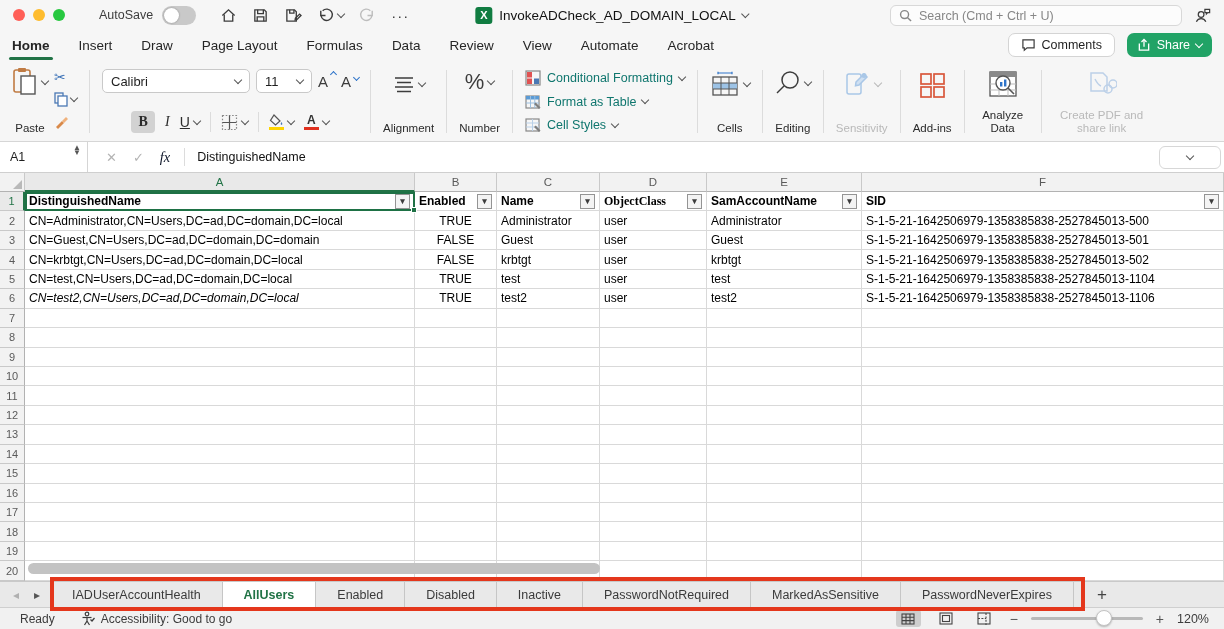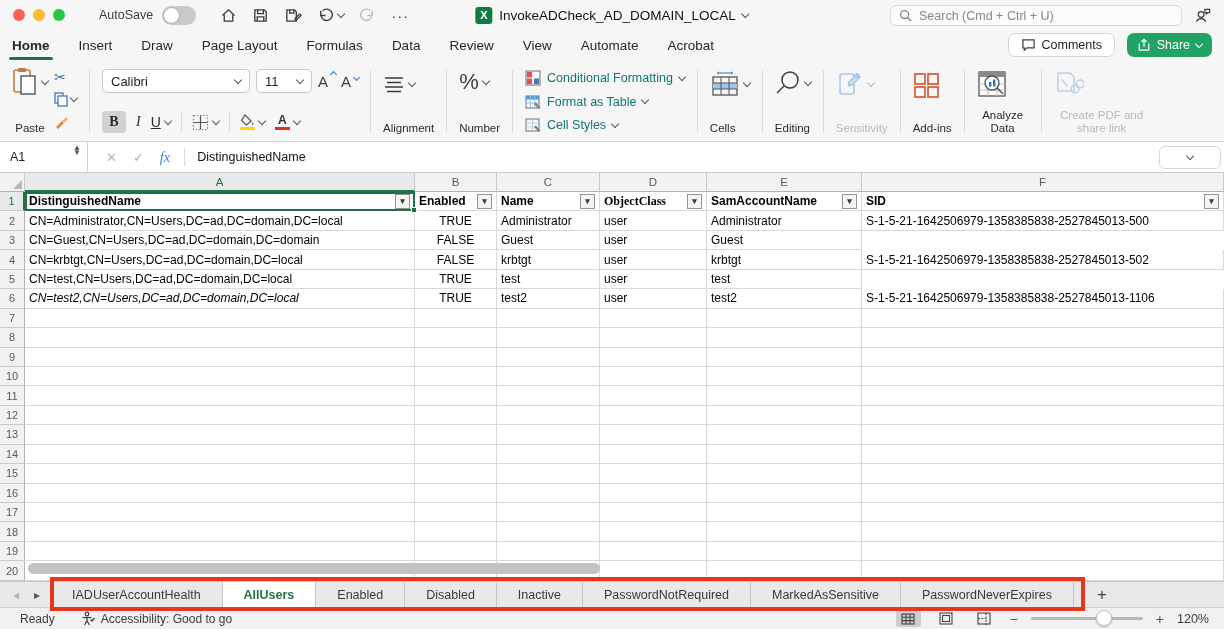--- a/index.html
+++ b/index.html
@@ -36,21 +36,21 @@
   .ribbontabs { height:30px; display:flex; align-items:center; padding-left:12px; position:relative; }
   .rtab { font-size:13.5px; color:#262626; margin-right:29px; height:30px; display:flex; align-items:center; position:relative; cursor:default; }
   .rtab.active { font-weight:bold; }
   .rtab.active::after { content:""; position:absolute; left:-3px; right:-3px; bottom:0; height:3px; background:#217346; border-radius:2px; }
   .comments-btn { position:absolute; right:109px; top:3px; height:24px; padding:0 12px; background:#fff; border:1px solid #d4d4d4; border-radius:7px; display:flex; align-items:center; gap:6px; font-size:12.5px; color:#1f1f1f; }
   .share-btn { position:absolute; right:12px; top:3px; height:24px; padding:0 10px; background:#21a366; border-radius:7px; display:flex; align-items:center; gap:6px; font-size:12.5px; color:#fff; }
 
   
   .ribbon { height:82px; border-bottom:1px solid #d6d6d6; display:flex; align-items:stretch; padding:5px 0 3px 6px; position:relative; }
   .rdivider { width:1px; background:#dcdcdc; margin:5px 3px; }
-  .rgroup { display:flex; flex-direction:column; align-items:flex-start; justify-content:space-between; padding:2px 9px 3px; }
+  .rgroup { display:flex; flex-direction:column; align-items:center; justify-content:space-between; padding:2px 9px 3px; }
   .rlabel { font-size:11.5px; color:#2b2b2b; text-align:center; line-height:1.15; }
   .rlabel.dis { color:#b9b9b9; }
   .icon-stack { display:flex; align-items:center; gap:4px; }
 
   .paste-group { flex-direction:row; align-items:stretch; gap:6px; padding-left:6px; }
   .paste-main { display:flex; flex-direction:column; align-items:center; justify-content:space-between; }
   .clip-col { display:flex; flex-direction:column; justify-content:space-between; padding:2px 0 6px; }
   .clip-col > div { display:flex; align-items:center; gap:3px; height:16px; }
   .scissors { color:#3f74b8; font-size:14px; line-height:1; }
 
@@ -75,21 +75,21 @@
 
   .two-line { width:52px; }
   .pdf-label { width:96px; }
 
   
   .formulabar { height:31px; background:#fff; border-bottom:1px solid #cfcfcf; display:flex; align-items:center; position:relative; }
   .namebox { width:88px; height:100%; border-right:1px solid #d5d5d5; display:flex; align-items:center; padding-left:10px; font-size:12.5px; color:#1f1f1f; position:relative; }
   .stepper { position:absolute; right:6px; top:4px; display:flex; flex-direction:column; align-items:center; line-height:.62; font-size:8px; color:#555; }
   .fb-icons { display:flex; align-items:center; gap:16px; margin-left:18px; }
   .fb-x, .fb-ck { color:#b3b3b3; font-size:13px; }
-  .fb-fx { font-family:"Liberation Serif", serif; font-style:italic; font-size:14.5px; color:#3b82f6; }
+  .fb-fx { font-family:"Liberation Serif", serif; font-style:italic; font-size:14.5px; color:#0f172a; }
   .fb-div { width:1px; height:18px; background:#dcdcdc; margin-left:14px; }
   .fb-content { margin-left:12px; font-size:12.5px; color:#111; }
   .fb-expand { position:absolute; right:3px; top:4px; width:62px; height:23px; border:1px solid #d7d7d7; border-radius:6px; background:#fff; display:flex; align-items:center; justify-content:center; }
 
   
   .grid { position:absolute; top:173px; left:0; width:1224px; height:408px; background:#fff; }
   .colhdr-row { display:flex; height:19px; }
   .ch { border-right:1px solid #c9c9c9; border-bottom:1px solid #b2b2b2; background:#f2f2f2; font-size:11.5px; color:#5a5a5a; display:flex; align-items:center; justify-content:center; flex:none; }
   .ch.corner { width:25px; position:relative; }
   .corner-tri { position:absolute; right:2px; bottom:2px; width:0; height:0; border-left:9px solid transparent; border-bottom:9px solid #b9b9b9; }
@@ -526,37 +526,39 @@
       <div class="cell" style="width: 155px;">Administrator</div>
       <div class="cell" style="width: 362px;">S-1-5-21-1642506979-1358385838-2527845013-500</div>
     </div>
     <div class="grow">
       <div class="rn">3</div>
       <div class="cell" style="width: 390px;">CN=Guest,CN=Users,DC=ad,DC=domain,DC=domain</div>
       <div class="cell center" style="width: 82px;">FALSE</div>
       <div class="cell" style="width: 103px;">Guest</div>
       <div class="cell" style="width: 107px;">user</div>
       <div class="cell" style="width: 155px;">Guest</div>
+      <div class="cell" style="width: 362px;">S-1-5-21-1642506979-1358385838-2527845013-501</div>
     </div>
     <div class="grow">
       <div class="rn">4</div>
       <div class="cell" style="width: 390px;">CN=krbtgt,CN=Users,DC=ad,DC=domain,DC=local</div>
       <div class="cell center" style="width: 82px;">FALSE</div>
       <div class="cell" style="width: 103px;">krbtgt</div>
       <div class="cell" style="width: 107px;">user</div>
       <div class="cell" style="width: 155px;">krbtgt</div>
       <div class="cell" style="width: 362px;">S-1-5-21-1642506979-1358385838-2527845013-502</div>
     </div>
     <div class="grow">
       <div class="rn">5</div>
       <div class="cell" style="width: 390px;">CN=test,CN=Users,DC=ad,DC=domain,DC=local</div>
       <div class="cell center" style="width: 82px;">TRUE</div>
       <div class="cell" style="width: 103px;">test</div>
       <div class="cell" style="width: 107px;">user</div>
       <div class="cell" style="width: 155px;">test</div>
+      <div class="cell" style="width: 362px;">S-1-5-21-1642506979-1358385838-2527845013-1104</div>
     </div>
     <div class="grow">
       <div class="rn">6</div>
       <div class="cell" style="width: 390px; font-style: italic;">CN=test2,CN=Users,DC=ad,DC=domain,DC=local</div>
       <div class="cell center" style="width: 82px;">TRUE</div>
       <div class="cell" style="width: 103px;">test2</div>
       <div class="cell" style="width: 107px;">user</div>
       <div class="cell" style="width: 155px;">test2</div>
       <div class="cell" style="width: 362px;">S-1-5-21-1642506979-1358385838-2527845013-1106</div>
     </div>

